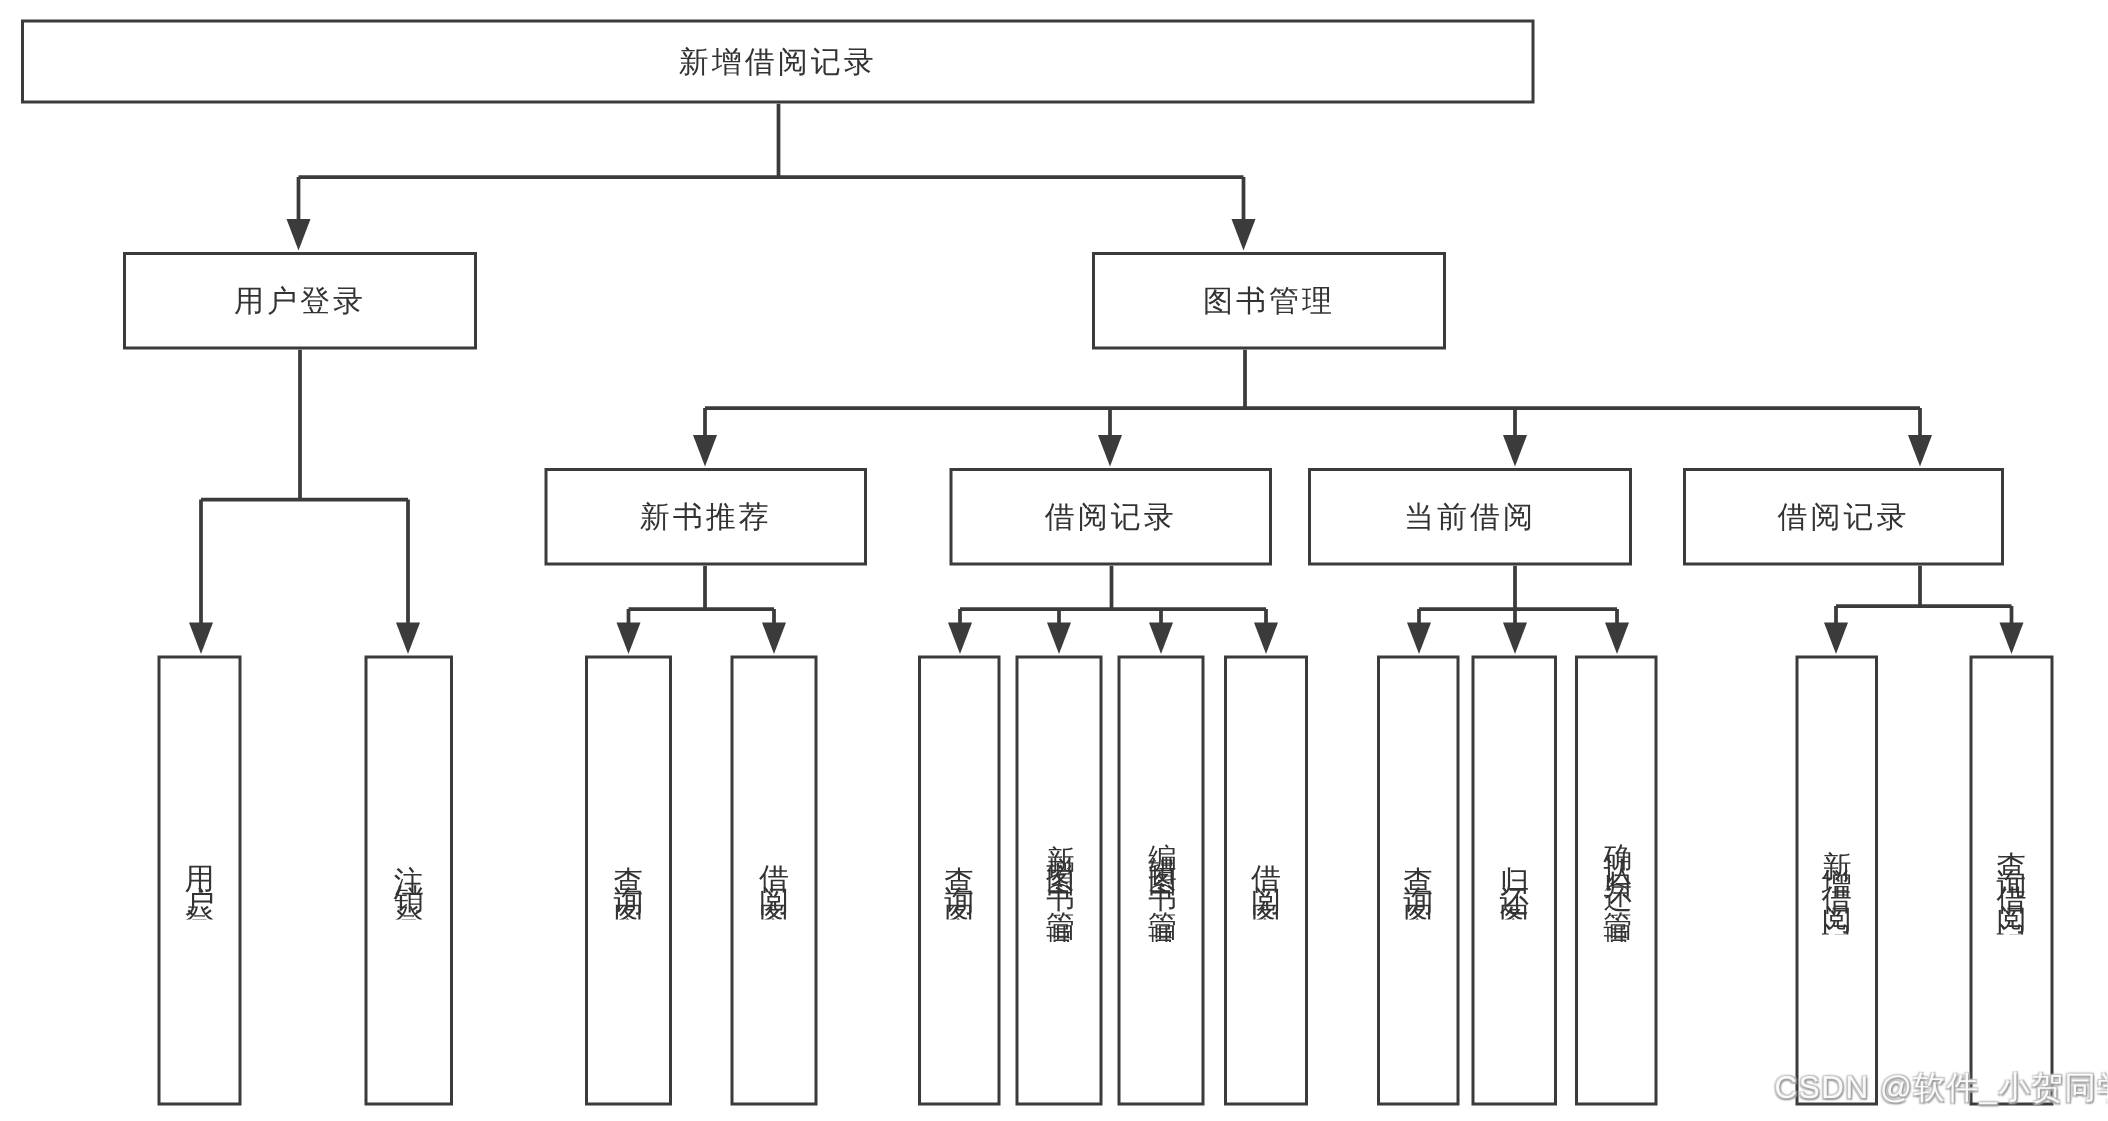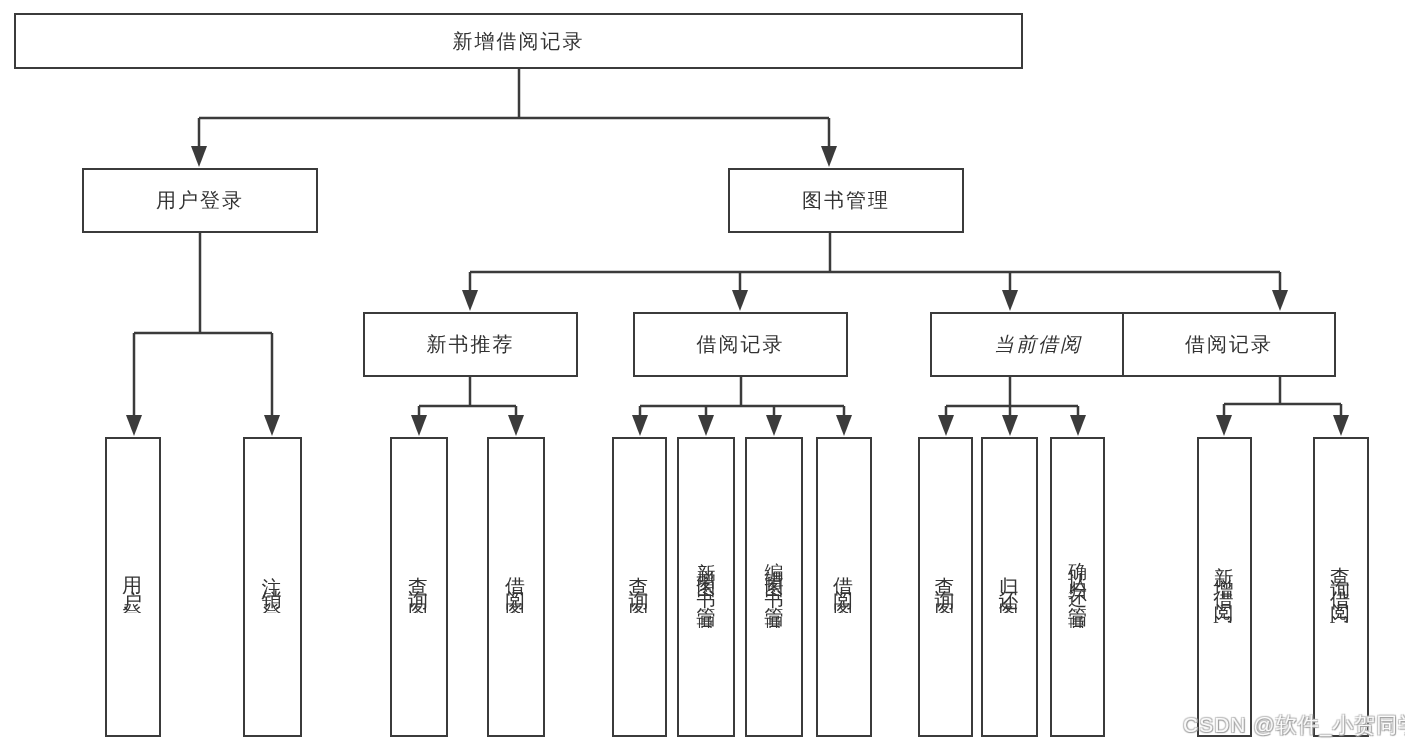--- a/index.html
+++ b/index.html
@@ -137,21 +137,21 @@
   <div class="box" style="left:728px; top:168px; width:236px; height:65px;">
     <span class="hlabel">图书管理</span>
   </div>
 
   <div class="box" style="left:363px; top:312px; width:215px; height:65px;text-align:center;">
     <span class="hlabel">新书推荐</span>
   </div>
   <div class="box" style="left:633px; top:312px; width:215px; height:65px;">
     <span class="hlabel">借阅记录</span>
   </div>
-  <div class="box" style="left:930px; top:312px; width:216px; height:65px;font-style:italic;">
+  <div class="box" style="left:872px; top:312px; width:216px; height:65px;">
     <span class="hlabel">当前借阅</span>
   </div>
   <div class="box" style="left:1122px; top:312px; width:214px; height:65px;">
     <span class="hlabel">借阅记录</span>
   </div>
 
   <div class="box" style="left:105px; top:437px; width:56px; height:300px;">
     <span class="leaf">用户登录</span>
   </div>
   <div class="box" style="left:243px; top:437px; width:59px; height:300px;">

